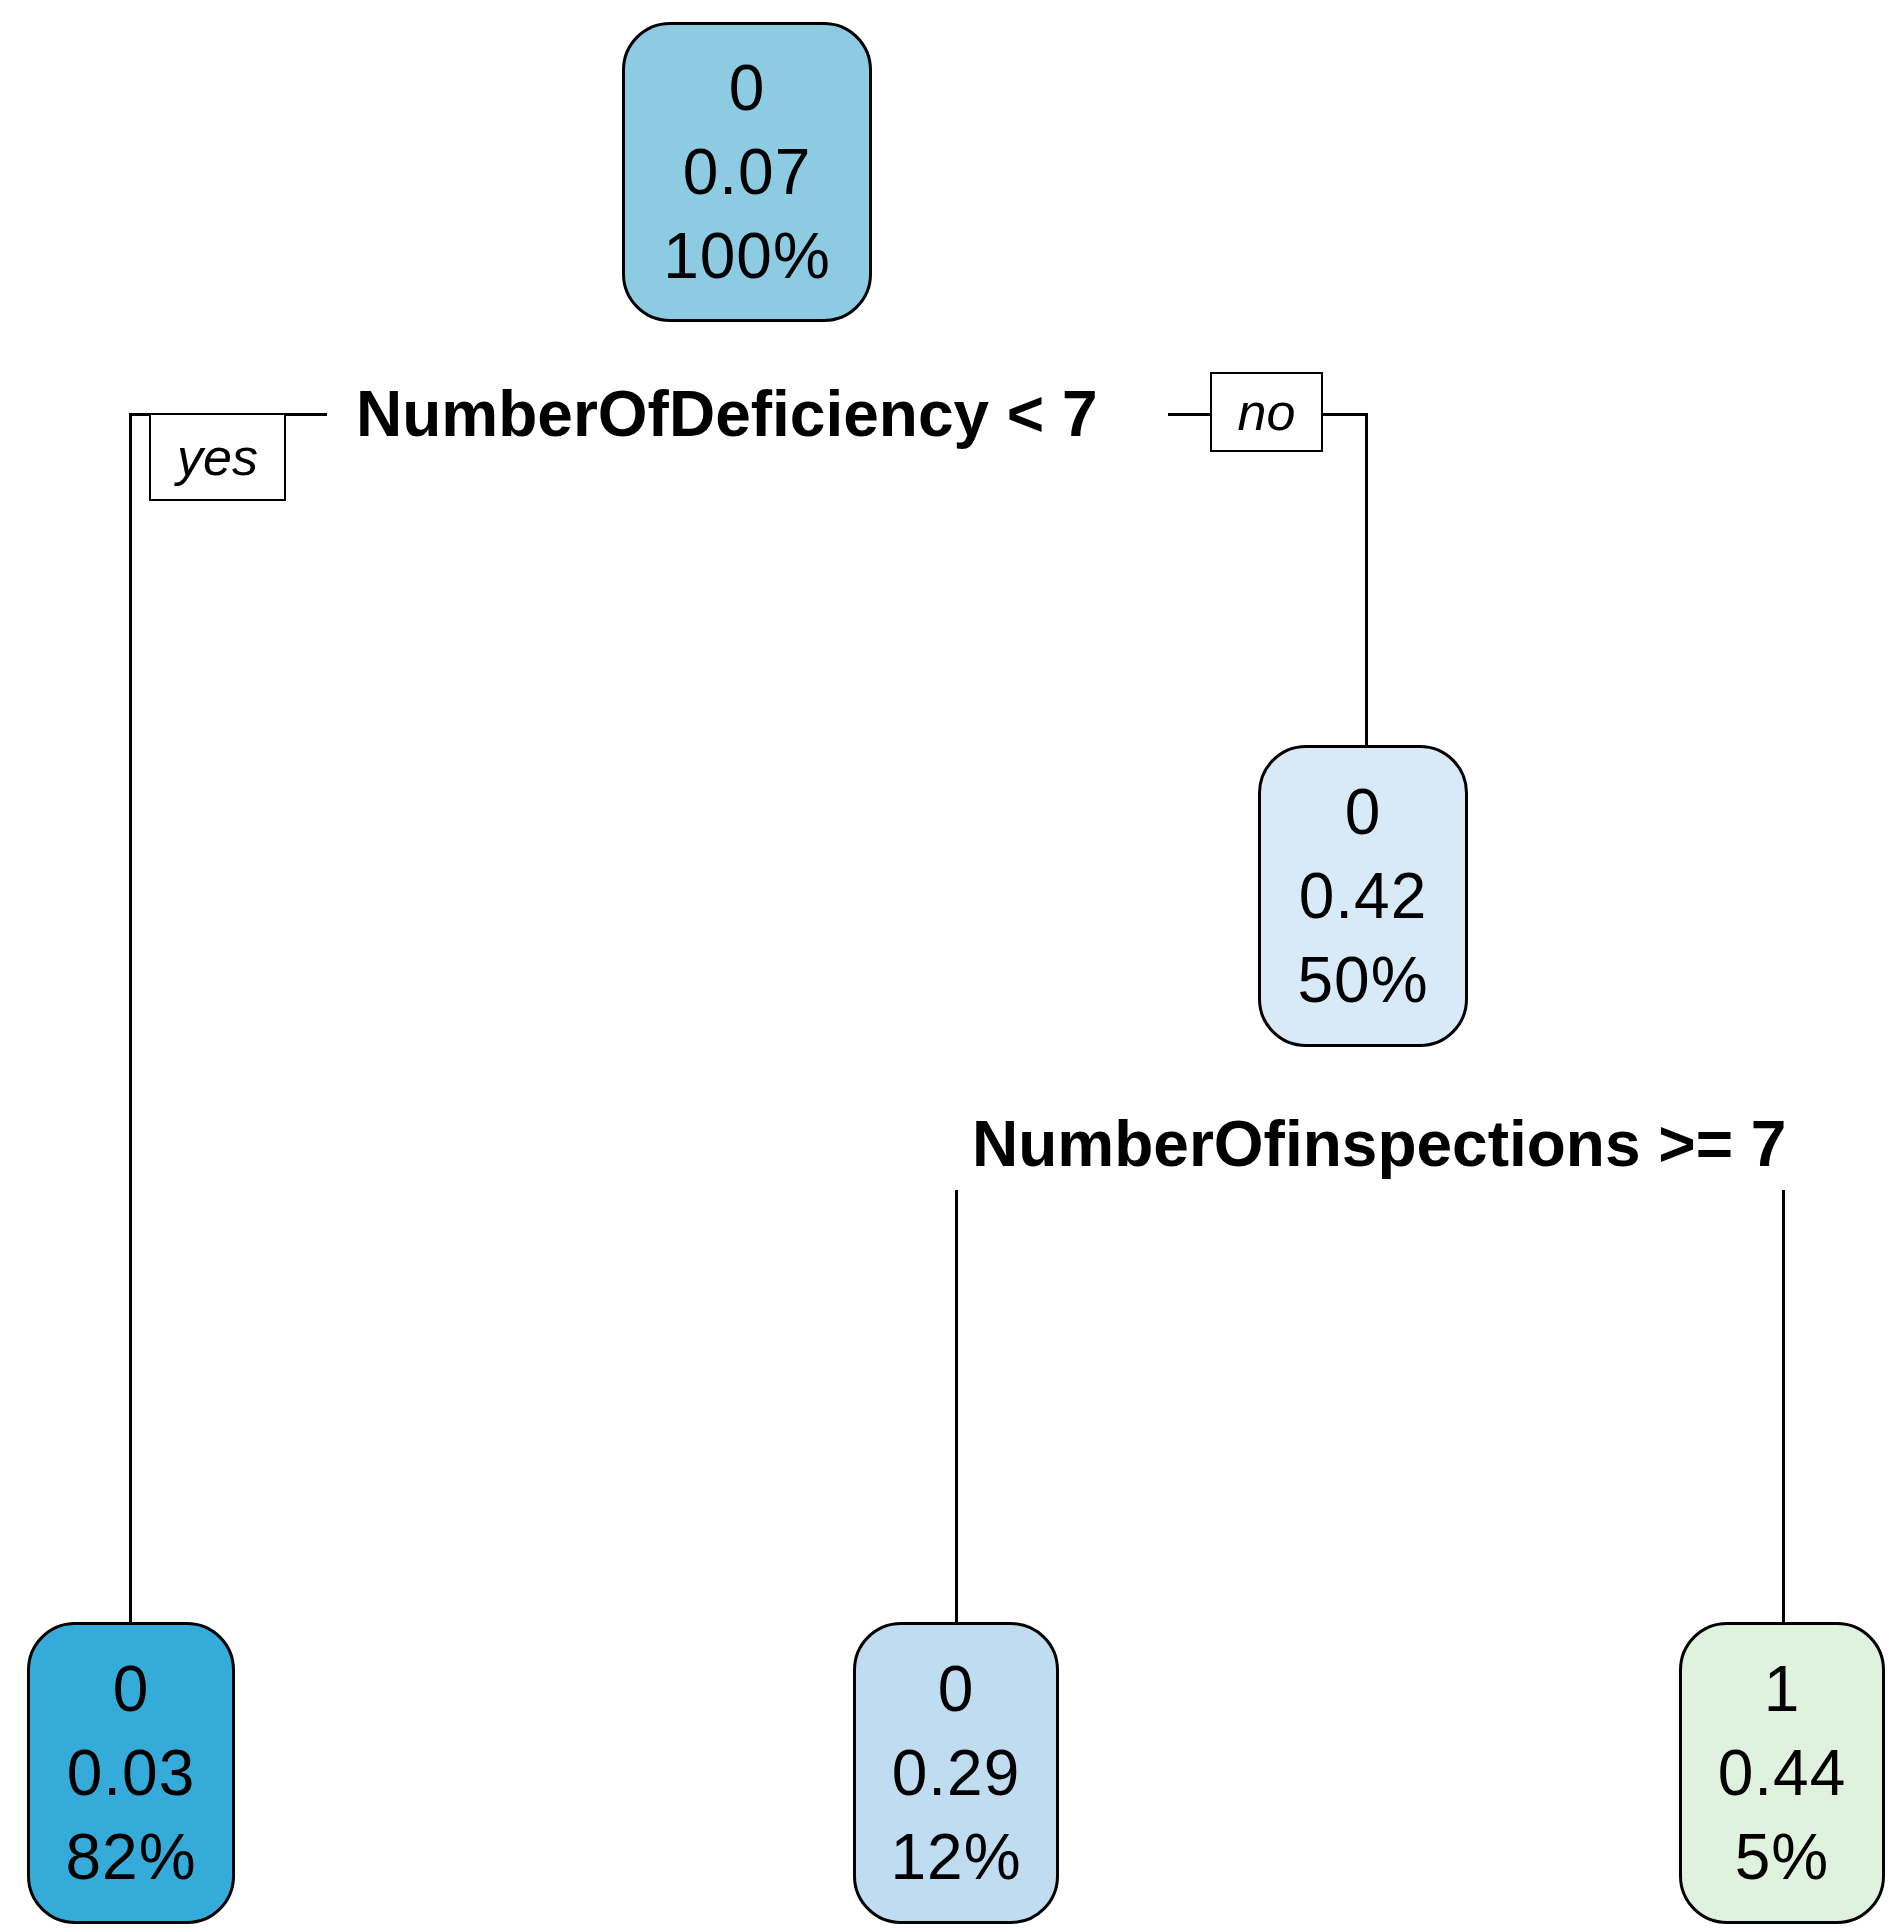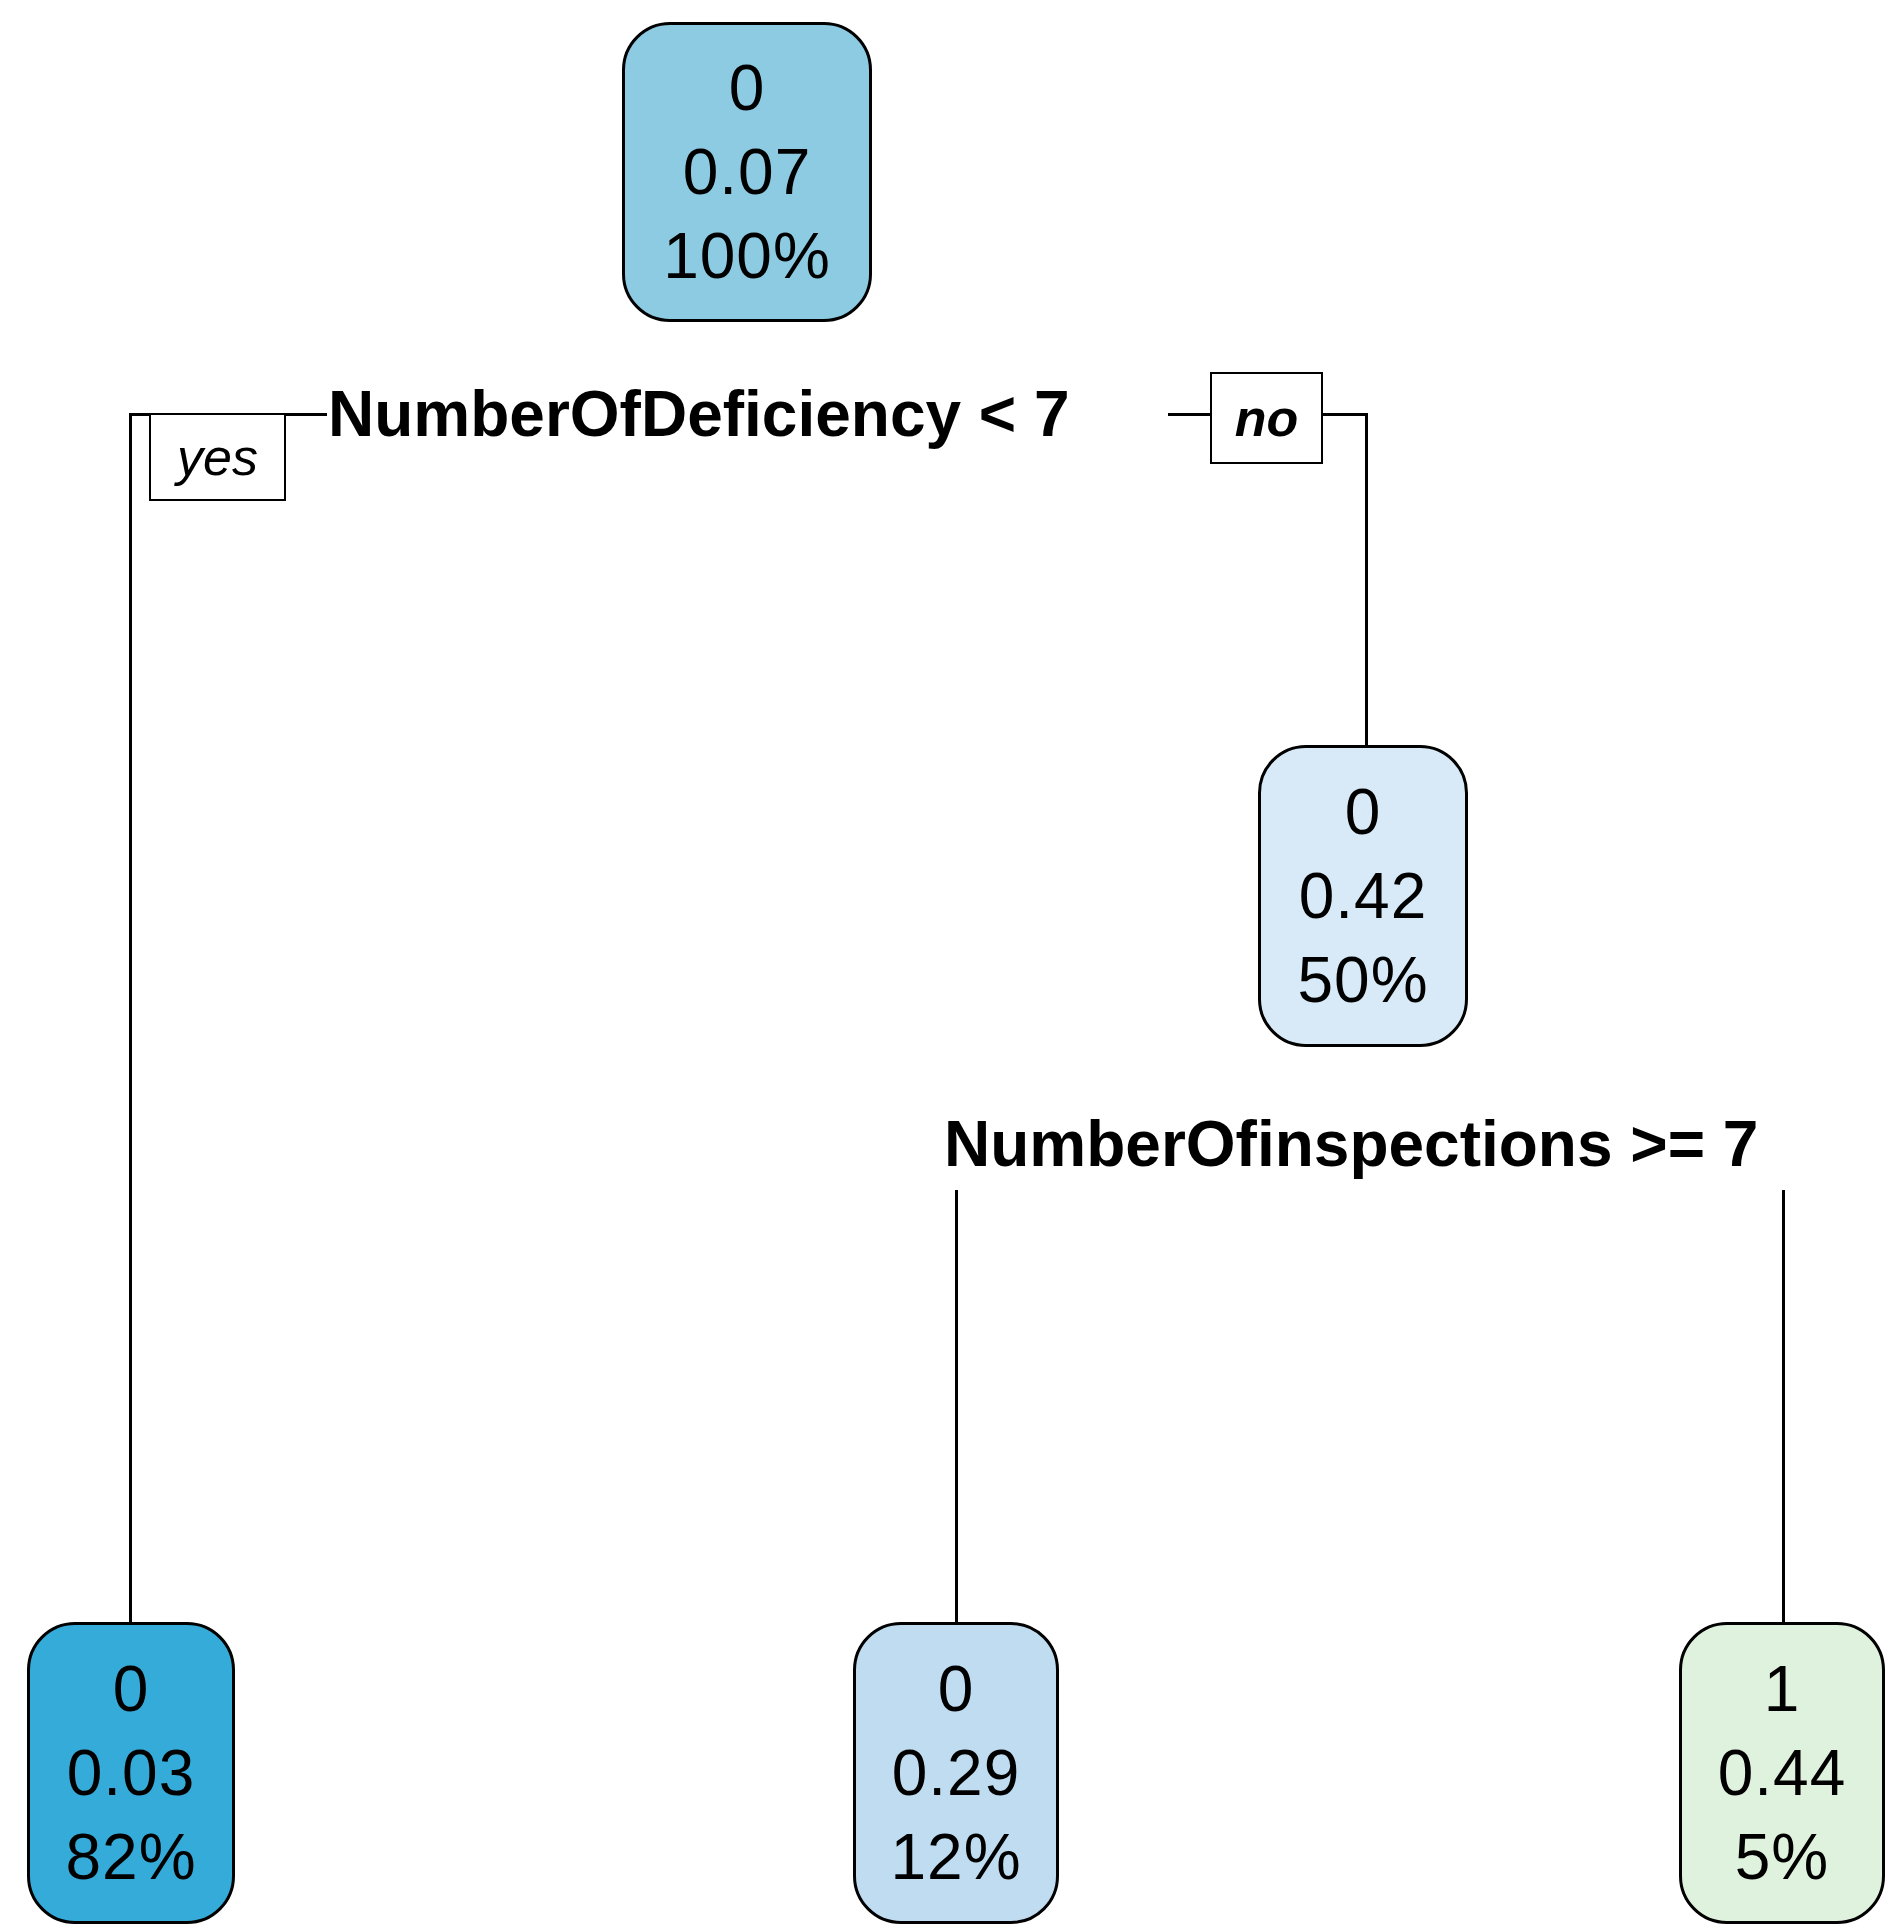--- a/index.html
+++ b/index.html
@@ -4,21 +4,21 @@
   <style>
     html, body { margin: 0; padding: 0; background: #ffffff; }
     body { width: 1897px; height: 1932px; position: relative; overflow: hidden;
            font-family: "Liberation Sans", sans-serif; color: #000; }
     .node { position: absolute; border: 3px solid #000; border-radius: 48px;
             box-sizing: border-box; display: flex; flex-direction: column;
             align-items: center; justify-content: center; }
     .node span { display: block; font-size: 64px; line-height: 84px; letter-spacing: 1px; }
     .line { position: absolute; background: #000; }
     .split { position: absolute; font-weight: bold; font-size: 64px; line-height: 1;
-             white-space: nowrap; }
+             white-space: nowrap; margin-left: 28px; }
     .yn { position: absolute; border: 2px solid #000; background: #fff; box-sizing: border-box;
           font-style: italic; font-size: 52px; display: flex; align-items: center;
           justify-content: center; }
   </style>
 </head>
 <body>
 
 <div class="line" style="left:129px;top:413px;width:22px;height:3px;"></div>
 <div class="line" style="left:129px;top:413px;width:3px;height:1210px;"></div>
 <div class="line" style="left:285px;top:413px;width:42px;height:3px;"></div>
@@ -29,21 +29,21 @@
 <div class="line" style="left:1782px;top:1190px;width:3px;height:434px;"></div>
 
 <div class="node" style="left:622px;top:22px;width:250px;height:300px;background:#8CCBE2;">
   <span>0</span>
   <span>0.07</span>
   <span>100%</span>
 </div>
 
 <div class="yn" style="left:149px;top:372px;width:137px;height:88px;margin-top:41px;">yes</div>
 <div class="split" style="left:328px;top:382px;">NumberOfDeficiency &lt; 7</div>
-<div class="yn" style="left:1210px;top:372px;width:113px;height:92px;font-weight:bold;">no</div>
+<div class="yn" style="left:1210px;top:372px;width:113px;height:80px;">no</div>
 
 <div class="node" style="left:1258px;top:745px;width:210px;height:302px;background:#D8EAF7;">
   <span>0</span>
   <span>0.42</span>
   <span>50%</span>
 </div>
 
 <div class="split" style="left:944px;top:1112px;">NumberOfinspections &gt;= 7</div>
 
 <div class="node" style="left:27px;top:1622px;width:208px;height:302px;background:#34ABD8;">

